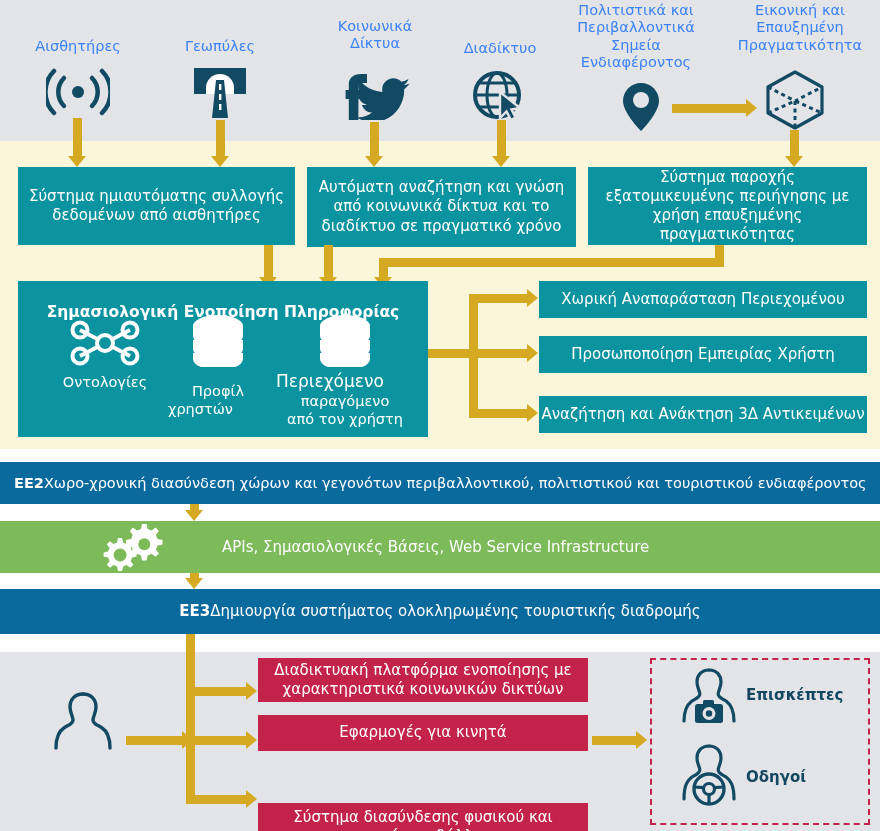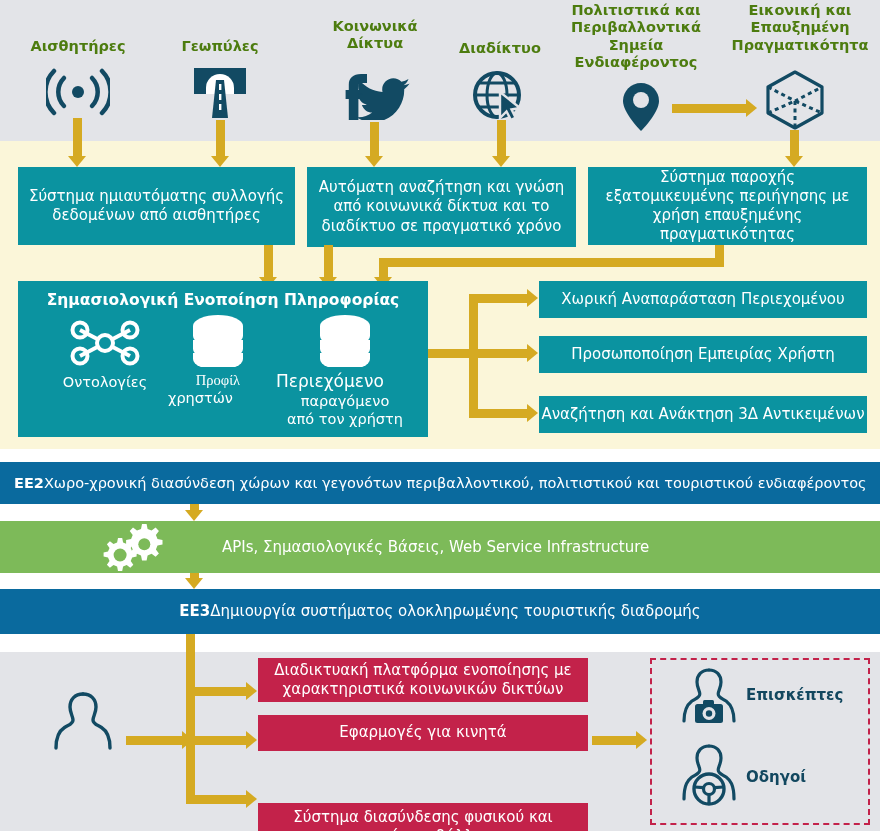--- a/index.html
+++ b/index.html
@@ -30,21 +30,21 @@
     display:flex;align-items:center;justify-content:center;
     text-align:center;line-height:1.28;
   }
   .bar-text{
     color:#ffffff;display:flex;align-items:center;
     height:100%;line-height:1.25;
   }
 
   
   .src-label{
-    color:#4d7c0f;font-weight:bold;text-align:center;
+    color:#3b82f6;font-weight:normal;text-align:center;
     line-height:1.2;font-size:14.5px;
   }
   .ico{color:#124a63;}
 
   
   .ar{background:#d5aa22;position:absolute;}
   .ar-v{width:9px;}
   .ar-h{height:9px;}
   .head-d{ 
     position:absolute;width:0;height:0;
@@ -186,21 +186,21 @@
 
   <div class="abs ar ar-v" style="left:324px;top:245px;height:32px;"></div>
   <div class="head-d" style="left:319px;top:277px;"></div>
 
   <div class="abs ar ar-h" style="left:379px;top:258px;width:345px;"></div>
   <div class="abs ar ar-v" style="left:715px;top:245px;height:17px;"></div>
   <div class="abs ar ar-v" style="left:379px;top:258px;height:19px;"></div>
   <div class="head-d" style="left:374px;top:277px;"></div>
 
   <div class="abs teal" style="left:18px;top:281px;width:410px;height:156px;display:block;">
-    <div style="font-weight:bold;font-size:15.5px;text-align:center;padding-top:10px;">Σημασιολογική Ενοποίηση Πληροφορίας</div>
+    <div style="font-weight:bold;font-size:15.5px;text-align:center;padding-top:22px;">Σημασιολογική Ενοποίηση Πληροφορίας</div>
 
     <div class="abs" style="left:38px;top:38px;width:98px;">
       <div style="height:48px;display:flex;align-items:center;justify-content:center;">
         <svg width="76" height="48" viewBox="0 0 76 48">
           <line x1="13" y1="11" x2="38" y2="24" stroke="#fff" stroke-width="4"></line>
           <line x1="63" y1="11" x2="38" y2="24" stroke="#fff" stroke-width="4"></line>
           <line x1="13" y1="37" x2="38" y2="24" stroke="#fff" stroke-width="4"></line>
           <line x1="63" y1="37" x2="38" y2="24" stroke="#fff" stroke-width="4"></line>
           <circle cx="13" cy="11" r="7.5" fill="none" stroke="#fff" stroke-width="4"></circle>
           <circle cx="63" cy="11" r="7.5" fill="none" stroke="#fff" stroke-width="4"></circle>
@@ -214,21 +214,21 @@
 
     <div class="abs" style="left:150px;top:32px;width:100px;">
       <div style="height:54px;display:flex;align-items:center;justify-content:center;">
         <svg width="60" height="54" viewBox="0 0 60 54">
           <ellipse cx="30" cy="13" rx="25" ry="11" fill="#fff"></ellipse>
           <path d="M5 13 v10 a25 11 0 0 0 50 0 v-10z" fill="#fff"></path>
           <path d="M5 27 v9 a25 11 0 0 0 50 0 v-9z" fill="#fff"></path>
           <path d="M5 40 v6 a25 11 0 0 0 50 0 v-6z" fill="#fff"></path>
         </svg>
       </div>
-      <div style="text-align:center;font-size:14.5px;padding-top:4px;line-height:1.25;font-family:Liberation Serif, serif;">Προφίλ</div>
+      <div style="text-align:center;font-size:14.5px;padding-top:15px;line-height:1.25;">Προφίλ</div>
       <div style="text-align:left;font-size:14.5px;line-height:1.25;">χρηστών</div>
     </div>
 
     <div class="abs" style="left:258px;top:32px;width:138px;">
       <div style="height:54px;display:flex;align-items:center;justify-content:center;">
         <svg width="60" height="54" viewBox="0 0 60 54">
           <ellipse cx="30" cy="13" rx="25" ry="11" fill="#fff"></ellipse>
           <path d="M5 13 v10 a25 11 0 0 0 50 0 v-10z" fill="#fff"></path>
           <path d="M5 27 v9 a25 11 0 0 0 50 0 v-9z" fill="#fff"></path>
           <path d="M5 40 v6 a25 11 0 0 0 50 0 v-6z" fill="#fff"></path>

